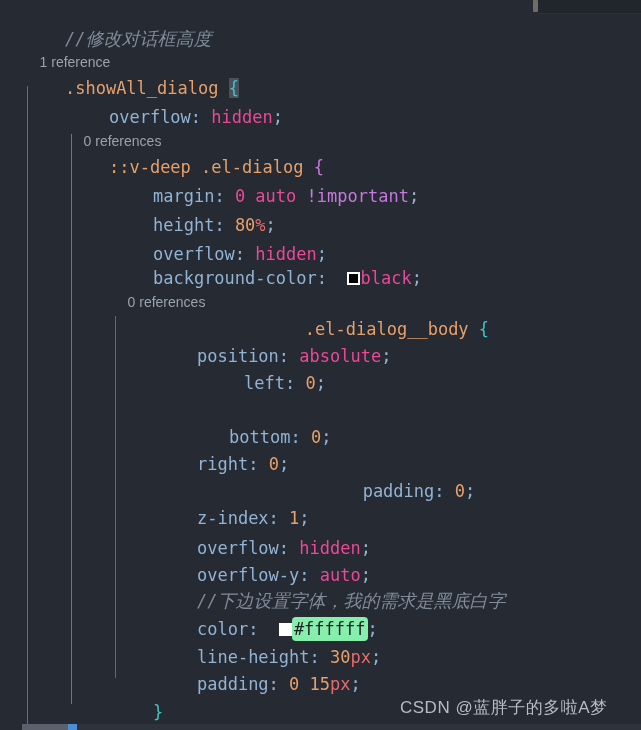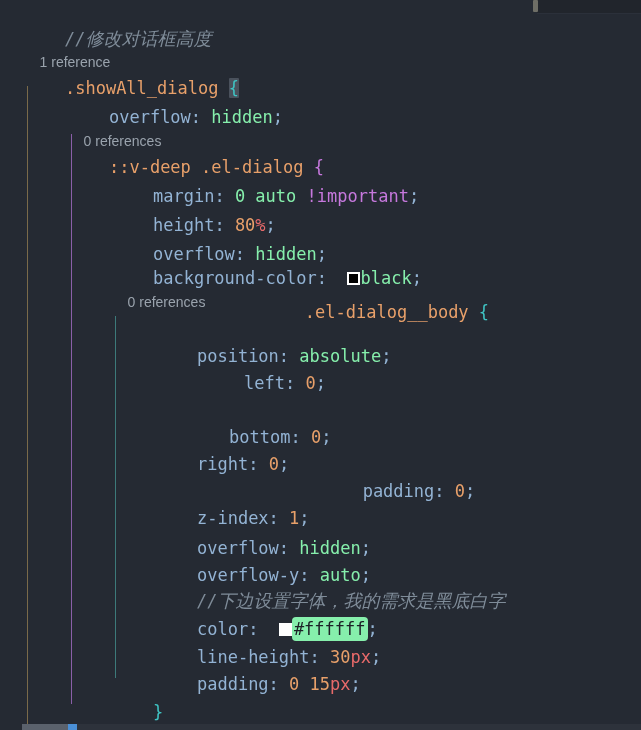--- a/index.html
+++ b/index.html
@@ -75,21 +75,21 @@
     font-size: 14px;
     font-family: "Liberation Sans", sans-serif;
     color: #9aa3ad;
   }
 
   
   .tok-comment   { color: #7f8c99; font-style: italic; font-family: "Liberation Serif", serif; font-size: 18px; }
   .tok-comment-slash { color: #7f8c99; font-style: italic; font-family: "DejaVu Sans Mono", monospace; font-size: 17px;}
   .tok-selector  { color: #e8a06a; }
   .tok-prop      { color: #93b3d4; }
-  .tok-value     { color: #86efac; }
+  .tok-value     { color: #ec4899; }
   .tok-punct     { color: #93b3d4; }
   .tok-num       { color: #e8a06a; }
   .tok-unit      { color: #e86a6a; }
   .tok-important { color: #c678dd; }
   .tok-brace-1   { color: #c678dd; }
   .tok-brace-2   { color: #3fc4c4; }
   .tok-brace-0   { color: #3fc4c4; }
 
   .bracket-match {
     background: #4a515c;
@@ -204,21 +204,21 @@
   </div>
 
   <div class="line" style="top:239px;">
     <span style="display:inline-block;width:112px;"></span><span class="tok-prop">background-color</span><span class="tok-punct">:</span><span>  </span><span class="swatch swatch-black"></span><span class="tok-value">black</span><span class="tok-punct">;</span>
   </div>
 
   <div class="codelens" style="top:269px;">
     <span style="display:inline-block;width:112px;"></span><span>0 references</span>
   </div>
 
-  <div class="line" style="top:273px;text-align:center;">
+  <div class="line" style="top:290px;text-align:center;">
     <span style="display:inline-block;width:112px;"></span><span class="tok-selector">.el-dialog__body</span><span> </span><span class="tok-brace-2">{</span>
   </div>
 
   <div class="line" style="top:317px;">
     <span style="display:inline-block;width:156px;"></span><span class="tok-prop">position</span><span class="tok-punct">:</span><span> </span><span class="tok-value">absolute</span><span class="tok-punct">;</span>
   </div>
 
   <div class="line" style="top:344px;padding-left:47px;">
     <span style="display:inline-block;width:156px;"></span><span class="tok-prop">left</span><span class="tok-punct">:</span><span> </span><span class="tok-num">0</span><span class="tok-punct">;</span>
   </div>
@@ -265,18 +265,19 @@
   </div>
 
   <div class="line" style="top:673px;">
     <span style="display:inline-block;width:112px;"></span><span class="tok-brace-2">}</span>
   </div>
 
   <div class="line" style="top:700px;">
     <span style="display:inline-block;width:68px;"></span><span class="tok-brace-1">}</span>
   </div>
 
+  <div class="watermark">CSDN @蓝胖子的多啦A梦</div>
 
   <div class="hscroll-track"></div>
   <div class="hscroll-thumb"></div>
   <div class="hscroll-marker"></div>
 
 </div>
 
 </body></html>

